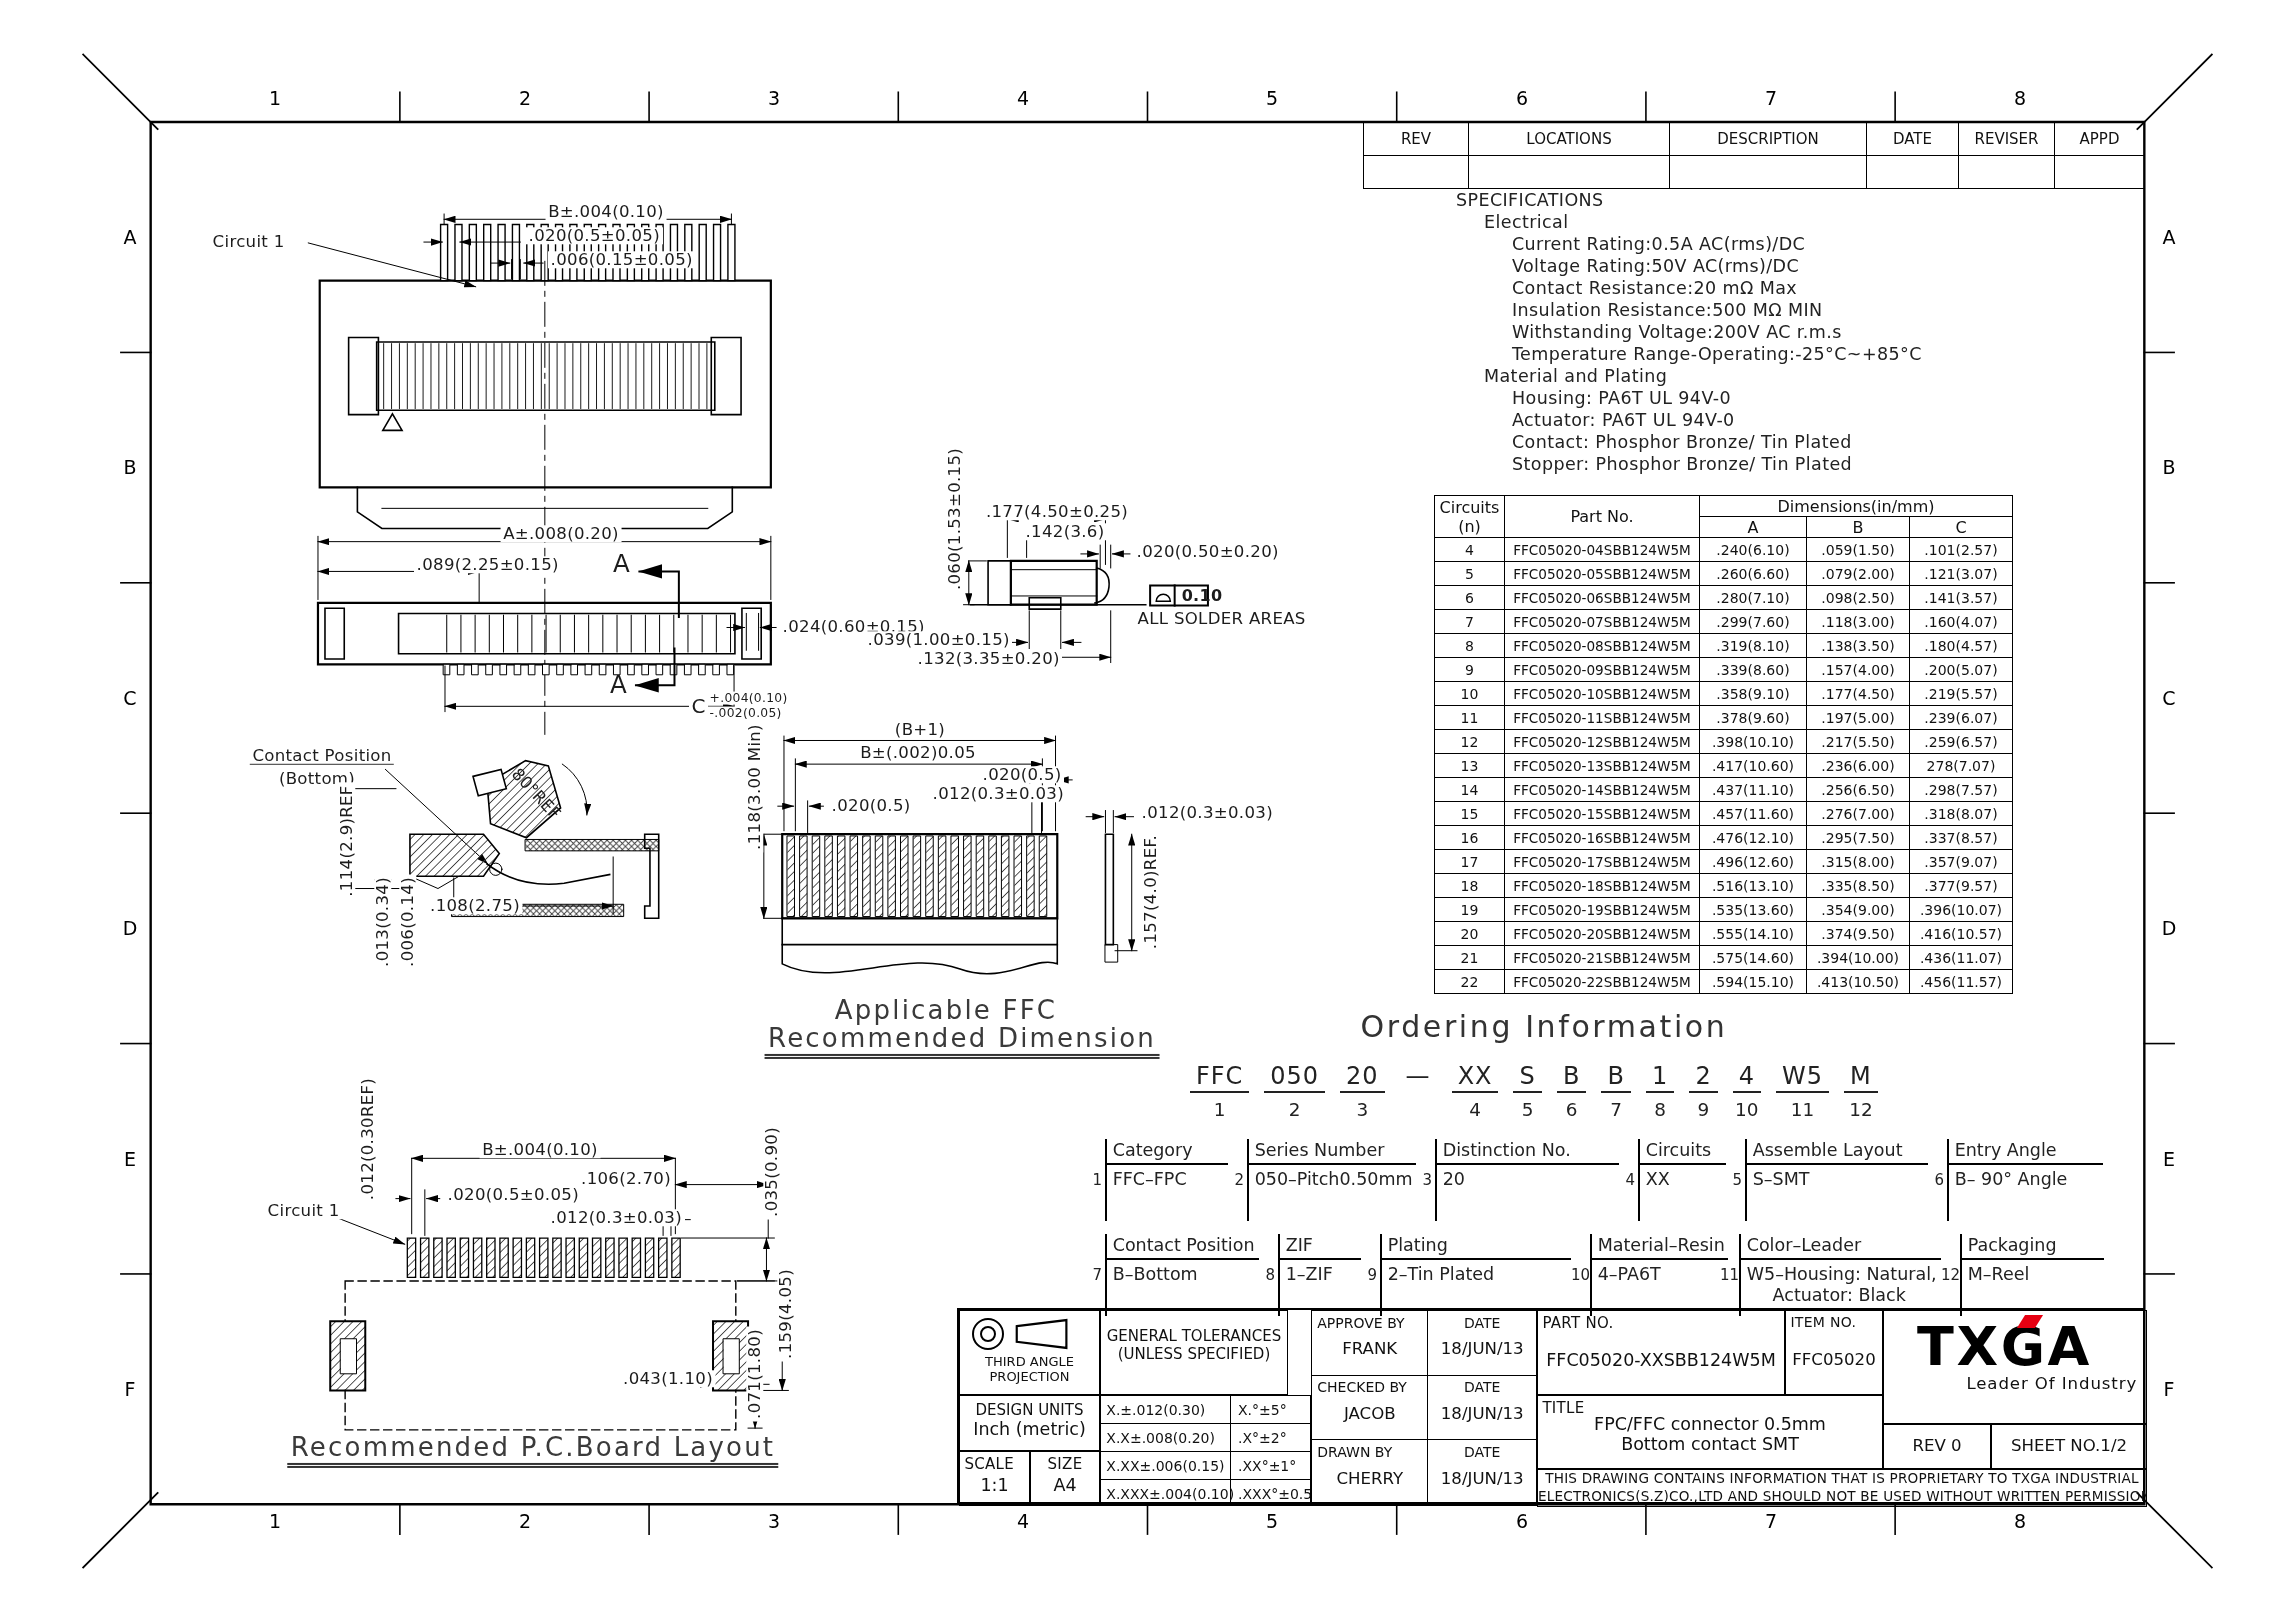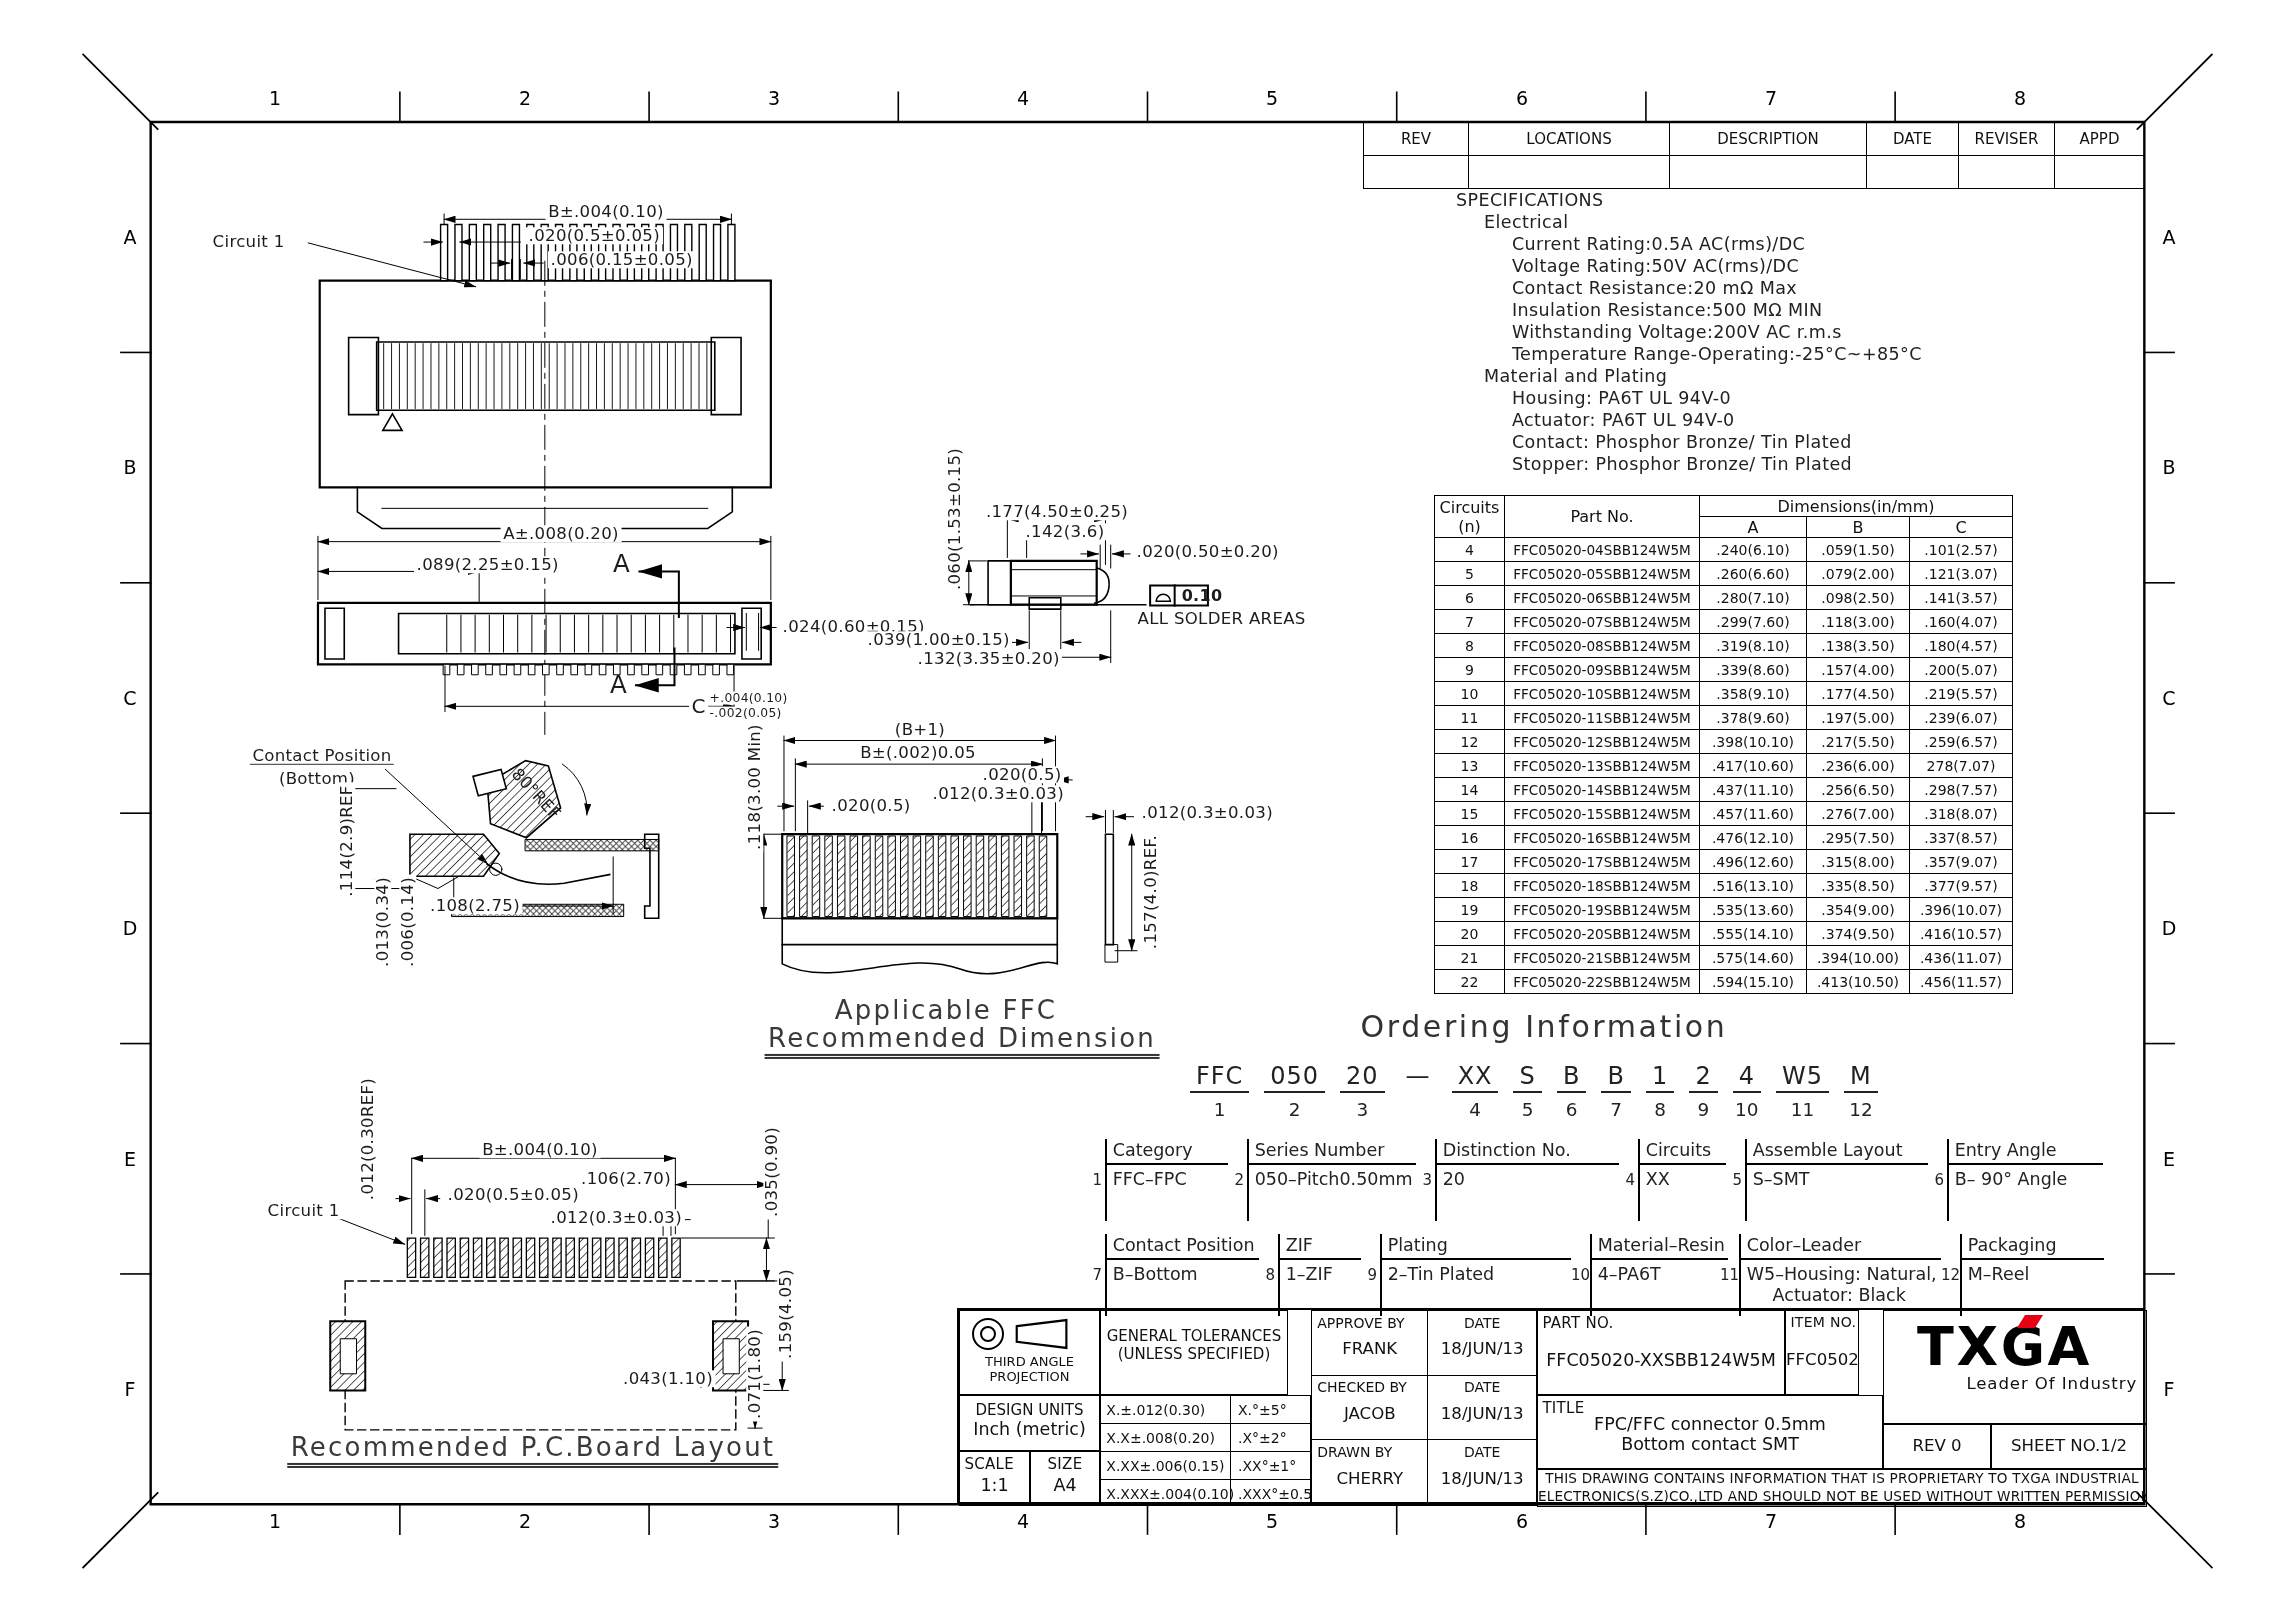--- a/index.html
+++ b/index.html
@@ -972,21 +972,21 @@
         <div class="ap-date">
           <div class="ap-role" style="text-align: center;">DATE</div>
           <div class="ap-val">18/JUN/13</div>
         </div>
       </div>
     </div>
   <div class="tbc" style="left:578px;top:0;width:248px;height:85px">
     <div class="tlab" style="font-size:15px">PART NO.</div>
     <div class="tcenter" style="font-size:17.5px;margin-top:16px">FFC05020-XXSBB124W5M</div>
   </div>
-  <div class="tbc" style="left:826px;top:0;width:74px;height:85px">
+  <div class="tbc" style="left:826px;top:0;width:98px;height:85px">
     <div class="tlab" style="font-size:14px">ITEM NO.</div>
     <div class="tcenter" style="font-size:16.6px;margin-top:17.5px">FFC05020</div>
   </div>
   <div class="tbc" style="left:924px;top:0;width:264px;height:114px">
     <div style="position:relative;padding:8.8px 0 0 33px">
       <div id="logo-text">TXGA</div>
       <div id="logo-accent" style="left: 137px; top: 3.5px; background: rgb(230, 0, 18);"></div>
     </div>
     <div id="logo-tag">Leader Of Industry</div>
   </div>

